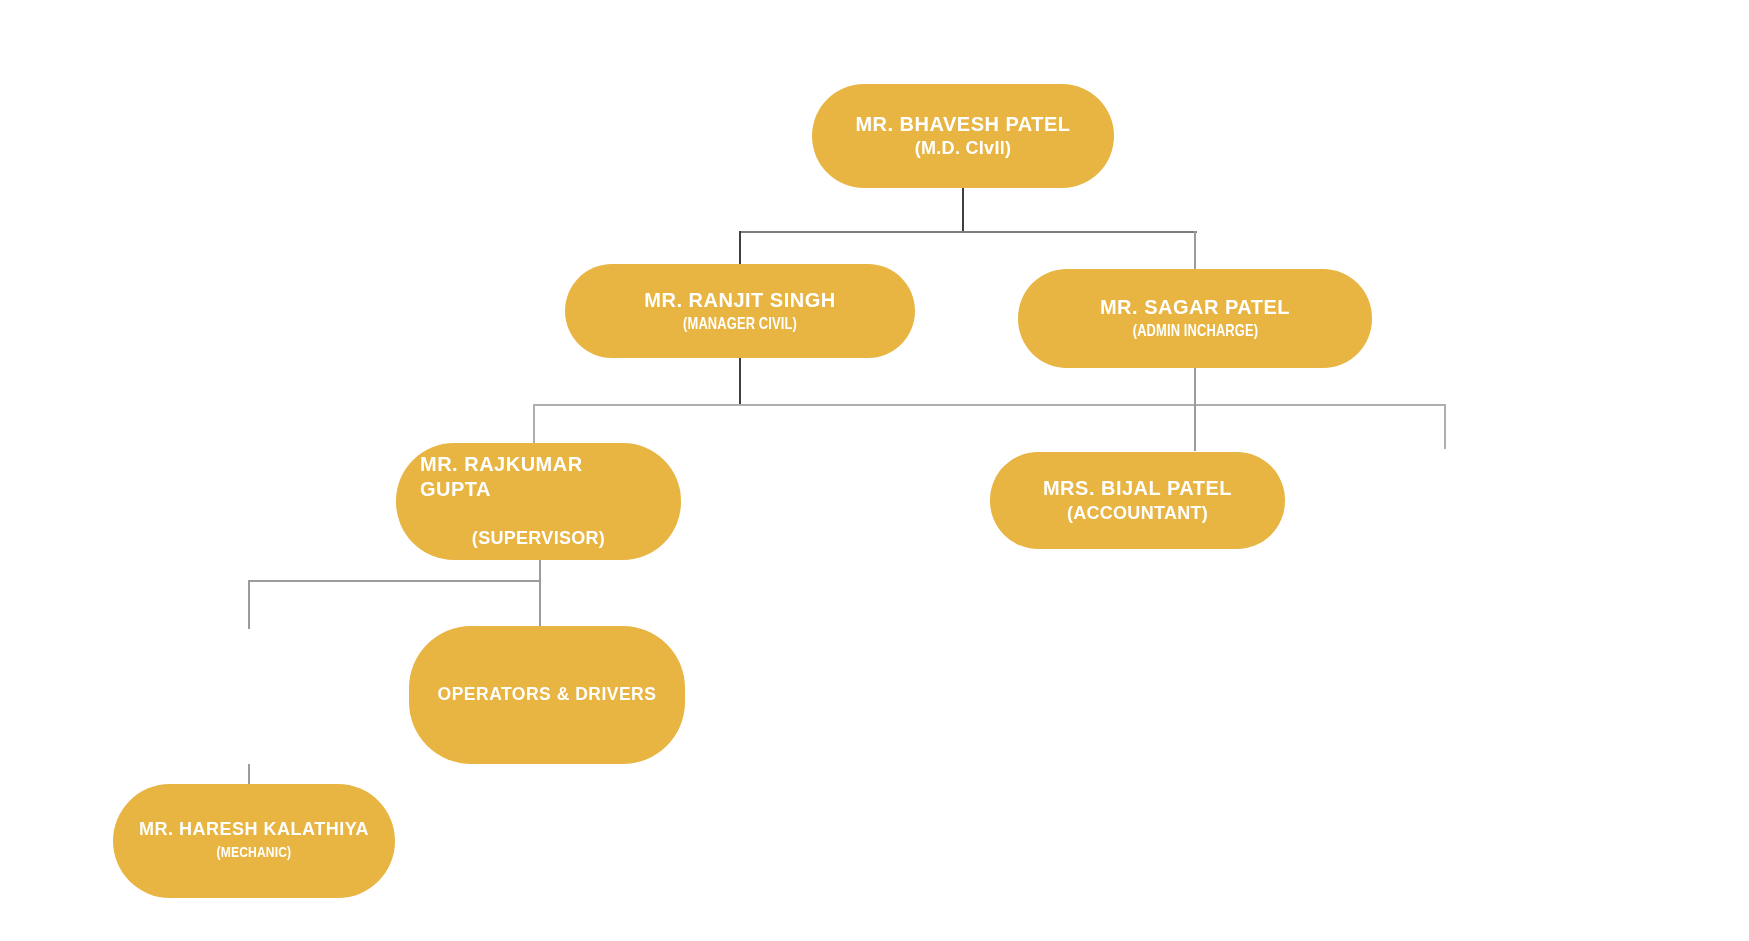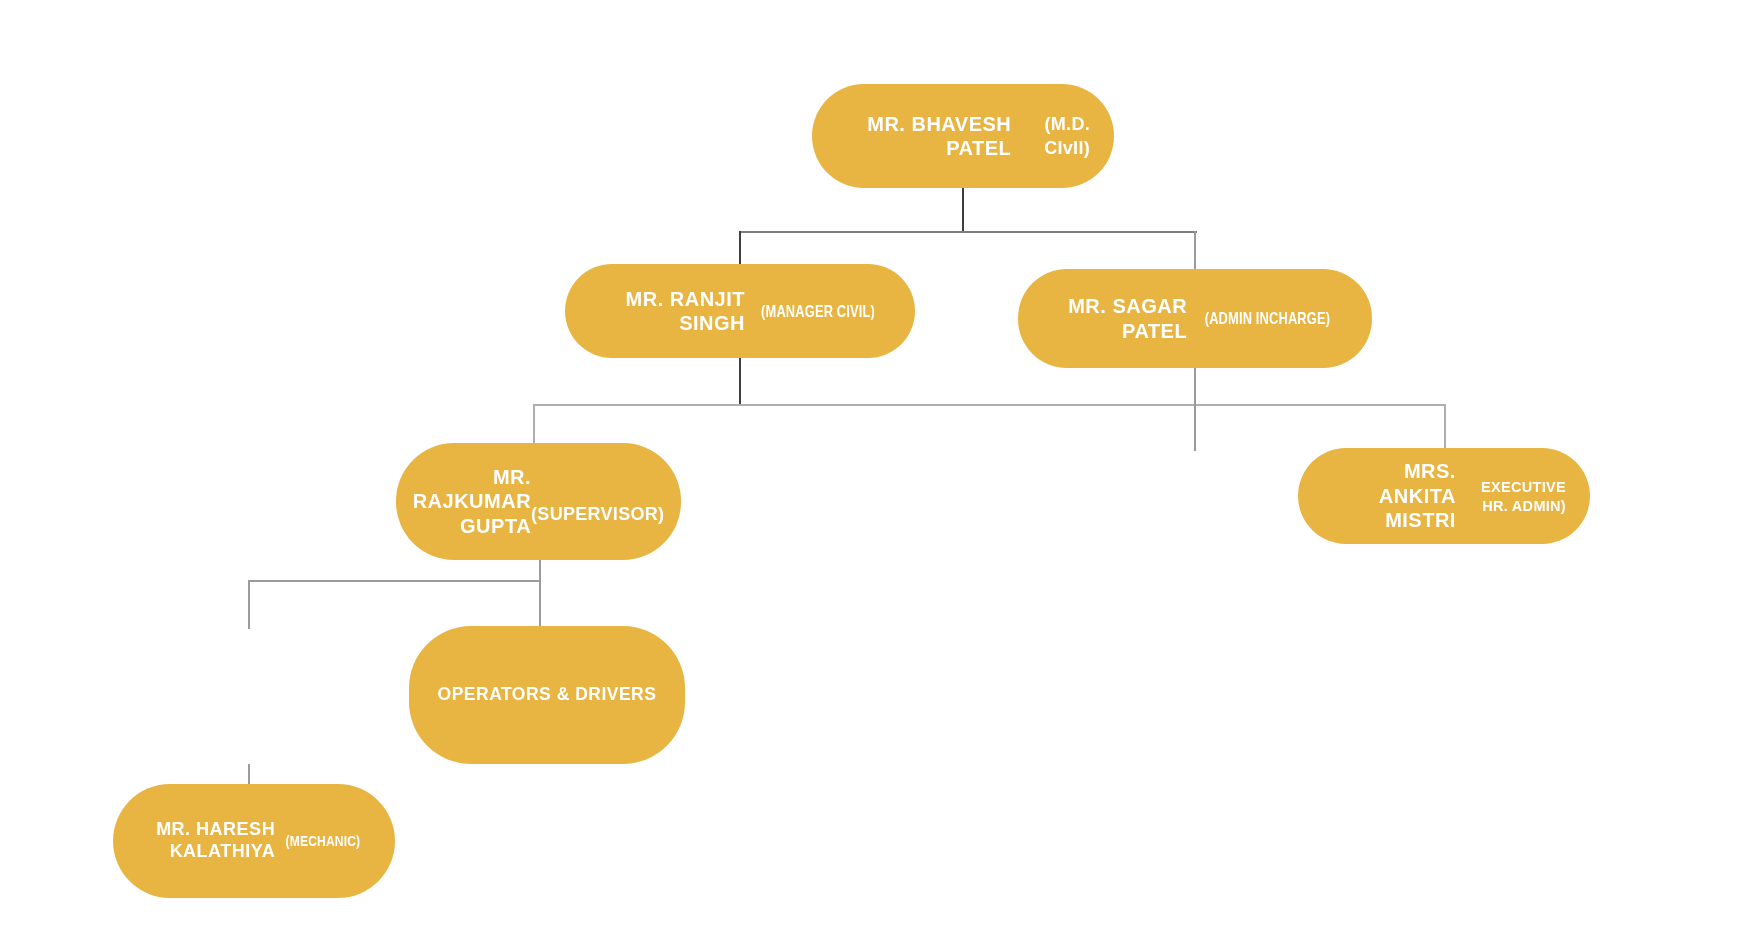--- a/index.html
+++ b/index.html
@@ -7,22 +7,22 @@
   body{
     width:1749px;height:941px;background:#ffffff;overflow:hidden;
     font-family:"Liberation Sans","DejaVu Sans",sans-serif;
     position:relative;
   }
   .canvas{position:absolute;inset:0;}
   .node{
     position:absolute;
     background:#E8B442;
     color:#ffffff;
-    display:flex;flex-direction:row;align-items:center;justify-content:center;
-    text-align:right;
+    display:flex;flex-direction:column;align-items:center;justify-content:center;
+    text-align:left;
     box-sizing:border-box;
     padding:8px 24px;
   }
   .node .name{
     font-weight:bold;
     font-size:20px;
     line-height:1.22;
     letter-spacing:.5px;
   }
   .node .role{
@@ -89,25 +89,25 @@
   <div class="node" style="left:565px;top:264px;width:350px;height:94px;border-radius:47px;">
     <span class="name">MR. RANJIT SINGH</span>
     <span class="role cond">(MANAGER CIVIL)</span>
   </div>
 
   <div class="node" style="left:396px;top:443px;width:285px;height:117px;border-radius:58px;">
     <span class="name sz19">MR. RAJKUMAR GUPTA</span>
     <span class="role gap">(SUPERVISOR)</span>
   </div>
 
+  <div class="node" style="left:990px;top:452px;width:295px;height:97px;border-radius:48px;">
+    <span class="name sz19">MRS. BIJAL PATEL</span>
+    <span class="role">(ACCOUNTANT)</span>
+  </div>
 
-  <div class="node" style="left:1298px;top:448px;width:292px;height:96px;border-radius:48px;">
-    <span class="name sz19">MRS. ANKITA MISTRI</span>
-    <span class="role" style="font-size:14.5px;">EXECUTIVE HR. ADMIN)</span>
-  </div>
 
 
   <div class="node" style="left:409px;top:626px;width:276px;height:138px;border-radius:62px;">
     <span class="name sz17">OPERATORS &amp; DRIVERS</span>
   </div>
 
   <div class="node" style="left:113px;top:784px;width:282px;height:114px;border-radius:57px;">
     <span class="name sz18">MR. HARESH KALATHIYA</span>
     <span class="role cond" style="font-size:15.5px;">(MECHANIC)</span>
   </div>

